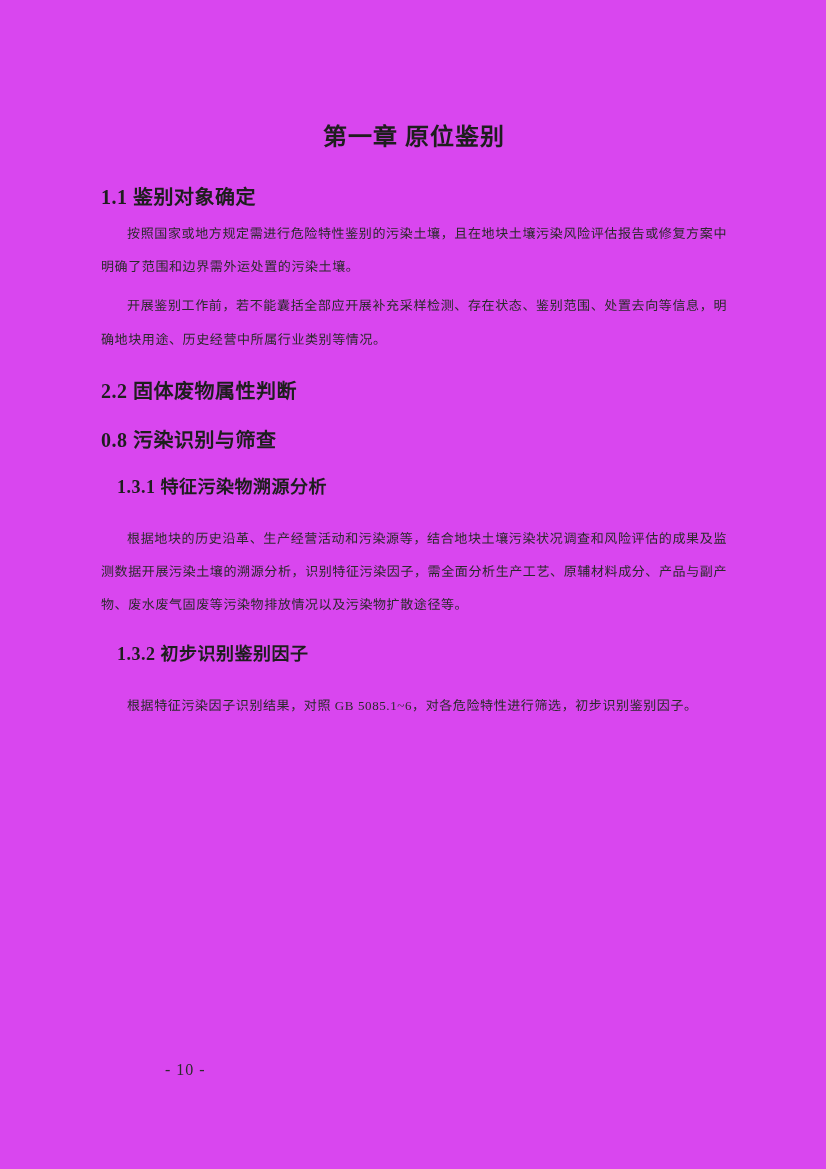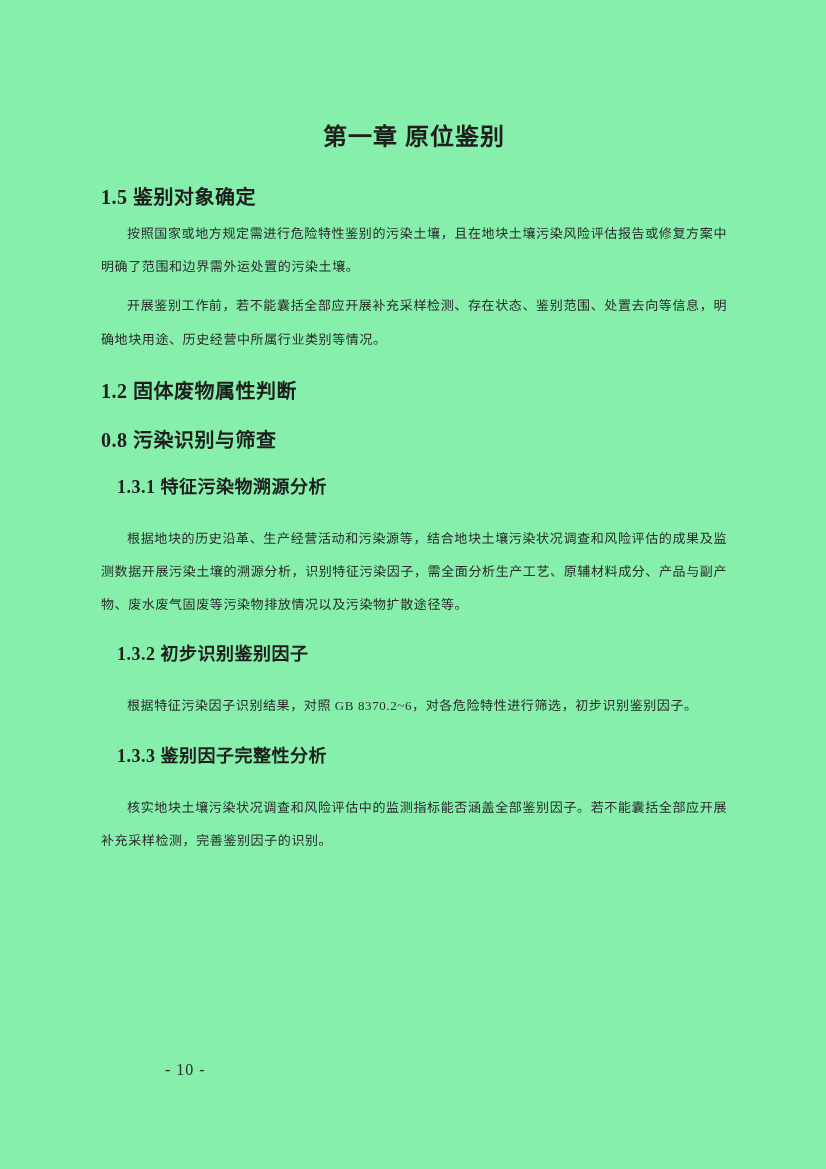--- a/index.html
+++ b/index.html
@@ -5,21 +5,21 @@
   html, body {
     margin: 0;
     padding: 0;
     background: #ffffff;
   }
   .page {
     position: relative;
     width: 826px;
     height: 1169px;
     margin: 0 auto;
-    background: #86efac;
+    background: #d946ef;
     overflow: hidden;
     font-family: "Liberation Serif", "DejaVu Serif", serif;
     color: #2b2b2b;
     box-sizing: border-box;
   }
   .content {
     position: absolute;
     left: 101px;
     top: 0;
     width: 626px;
@@ -75,44 +75,40 @@
 </style>
 </head>
 <body>
 
 <div class="page">
   <div class="content">
 
     <h1 class="doc-title">第一章 原位鉴别</h1>
 
     <div class="sec">
-      <h2 class="h-level1">1.5 鉴别对象确定</h2>
+      <h2 class="h-level1">1.1 鉴别对象确定</h2>
       <p class="body-para">按照国家或地方规定需进行危险特性鉴别的污染土壤，且在地块土壤污染风险评估报告或修复方案中明确了范围和边界需外运处置的污染土壤。</p>
       <p class="body-para">开展鉴别工作前，若不能囊括全部应开展补充采样检测、存在状态、鉴别范围、处置去向等信息，明确地块用途、历史经营中所属行业类别等情况。</p>
     </div>
 
     <div class="sec">
-      <h2 class="h-level1 sec-gap-l1">1.2 固体废物属性判断</h2>
+      <h2 class="h-level1 sec-gap-l1">2.2 固体废物属性判断</h2>
     </div>
 
     <div class="sec">
       <h2 class="h-level1 sec-gap-l1">0.8 污染识别与筛查</h2>
 
       <div class="sec">
         <h3 class="h-level2">1.3.1 特征污染物溯源分析</h3>
         <p class="body-para">根据地块的历史沿革、生产经营活动和污染源等，结合地块土壤污染状况调查和风险评估的成果及监测数据开展污染土壤的溯源分析，识别特征污染因子，需全面分析生产工艺、原辅材料成分、产品与副产物、废水废气固废等污染物排放情况以及污染物扩散途径等。</p>
       </div>
 
       <div class="sec">
         <h3 class="h-level2">1.3.2 初步识别鉴别因子</h3>
-        <p class="body-para">根据特征污染因子识别结果，对照 GB 8370.2~6，对各危险特性进行筛选，初步识别鉴别因子。</p>
+        <p class="body-para">根据特征污染因子识别结果，对照 GB 5085.1~6，对各危险特性进行筛选，初步识别鉴别因子。</p>
       </div>
 
-      <div class="sec">
-        <h3 class="h-level2">1.3.3 鉴别因子完整性分析</h3>
-        <p class="body-para">核实地块土壤污染状况调查和风险评估中的监测指标能否涵盖全部鉴别因子。若不能囊括全部应开展补充采样检测，完善鉴别因子的识别。</p>
-      </div>
     </div>
 
   </div>
 
   <div class="footer-pagenum">- 10 -</div>
 </div>
 
 </body></html>

